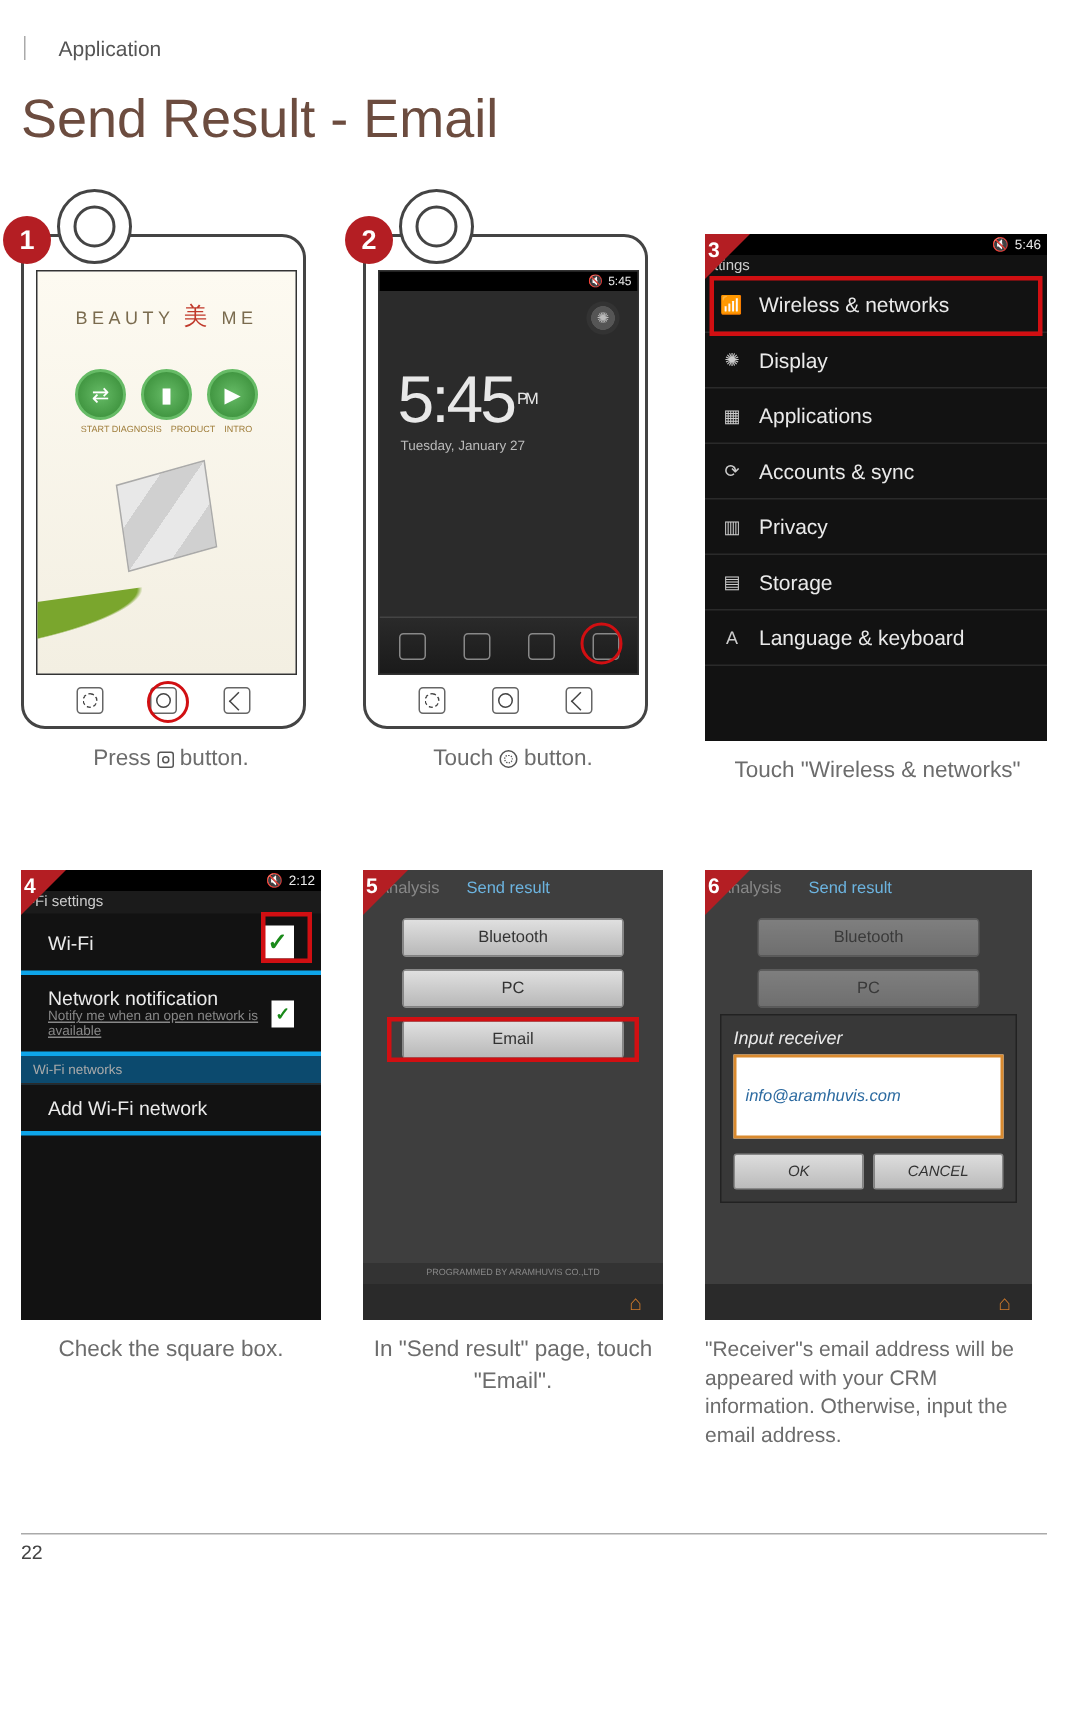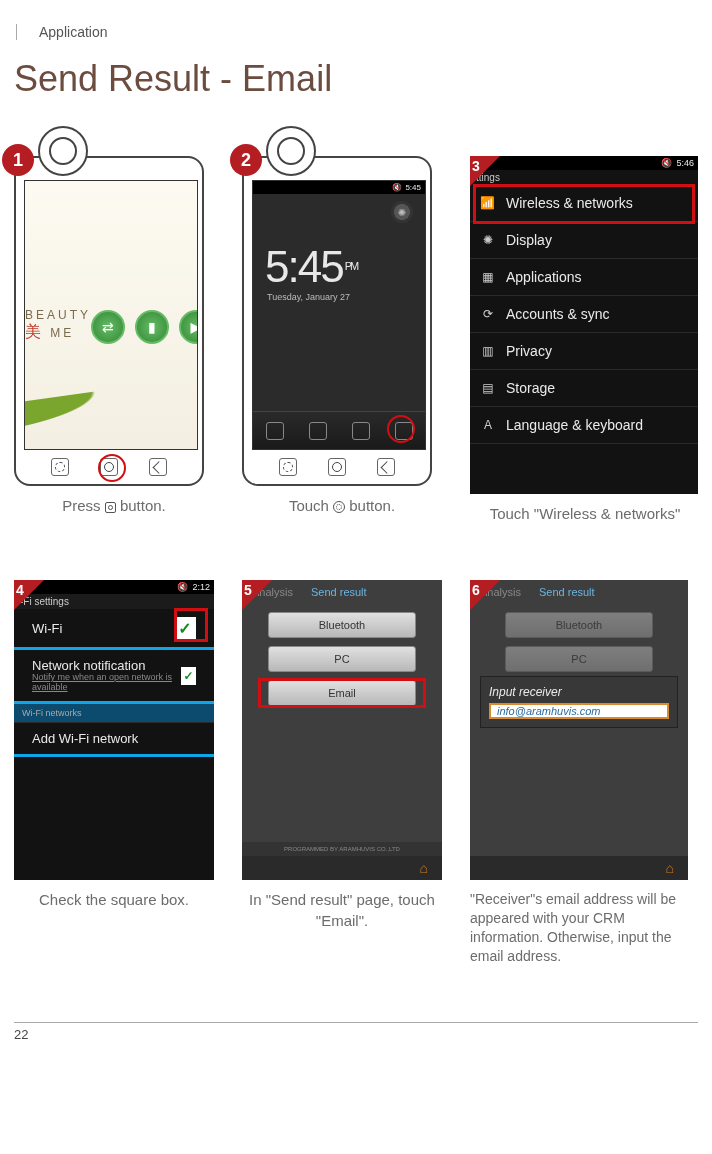--- a/index.html
+++ b/index.html
@@ -112,21 +112,21 @@
   .highlight-circle{
     position:absolute;
     border:2px solid #d10f12;
     border-radius:50%;
     width:28px;height:28px;
   }
 
   
   .s1 .screen{
     background:linear-gradient(#fdfaf1, #f3efe2);
-    display:flex;flex-direction:row;align-items:center;
+    display:flex;flex-direction:column;align-items:center;
   }
   .s1 .logo{
     margin-top:20px;
     font-size:12px;letter-spacing:3px;color:#7a6b4e;
   }
   .s1 .logo .red{color:#c0392b;font-size:16px;}
   .s1 .iconrow{
     margin-top:24px;display:flex;gap:10px;
   }
   .s1 .ic{width:34px;height:34px;border-radius:50%;background:radial-gradient(#6b6,#383);border:2px solid #6b6;display:flex;align-items:center;justify-content:center;color:#fff;font-size:14px;}
@@ -225,21 +225,21 @@
     background:#333;display:flex;align-items:center;justify-content:center;
   }
 
   .popup{
     position:absolute;top:96px;left:10px;right:10px;
     background:#383838;border:1px solid #222;padding:8px;font-style:italic;
   }
   .popup .lbl{font-size:12px;color:#eaeaea;margin-bottom:4px;}
   .popup .inp{
     background:#fff;border:2px solid #d98a2f;
-    padding:0 6px;color:#2c6aa0;font-size:11px;
+    padding:20px 6px;color:#2c6aa0;font-size:11px;
   }
   .popup .prow{display:flex;gap:6px;margin-top:10px;}
   .popup .pbtn{
     flex:1;height:24px;background:linear-gradient(#ddd,#bbb);
     color:#333;font-size:10px;display:flex;align-items:center;justify-content:center;
     border:1px solid #888;border-radius:2px;
   }
   .s6 .btn{opacity:0.4;}
 
   .caption{
@@ -458,20 +458,24 @@
         </div>
       <div class="tabs">
         <span class="dim">Analysis</span>
         <span class="act">Send result</span>
       </div>
       <div class="btn">Bluetooth</div>
       <div class="btn">PC</div>
       <div class="popup">
         <div class="lbl">Input receiver</div>
         <div class="inp">info@aramhuvis.com</div>
+        <div class="prow">
+          <div class="pbtn">OK</div>
+          <div class="pbtn">CANCEL</div>
+        </div>
       </div>
       <div class="home">
           <span>⌂</span>
         </div>
     </div>
     <div class="caption wide">"Receiver"s email address will be appeared with your CRM information. Otherwise, input the email address.</div>
   </div>
 
 </div>
 

